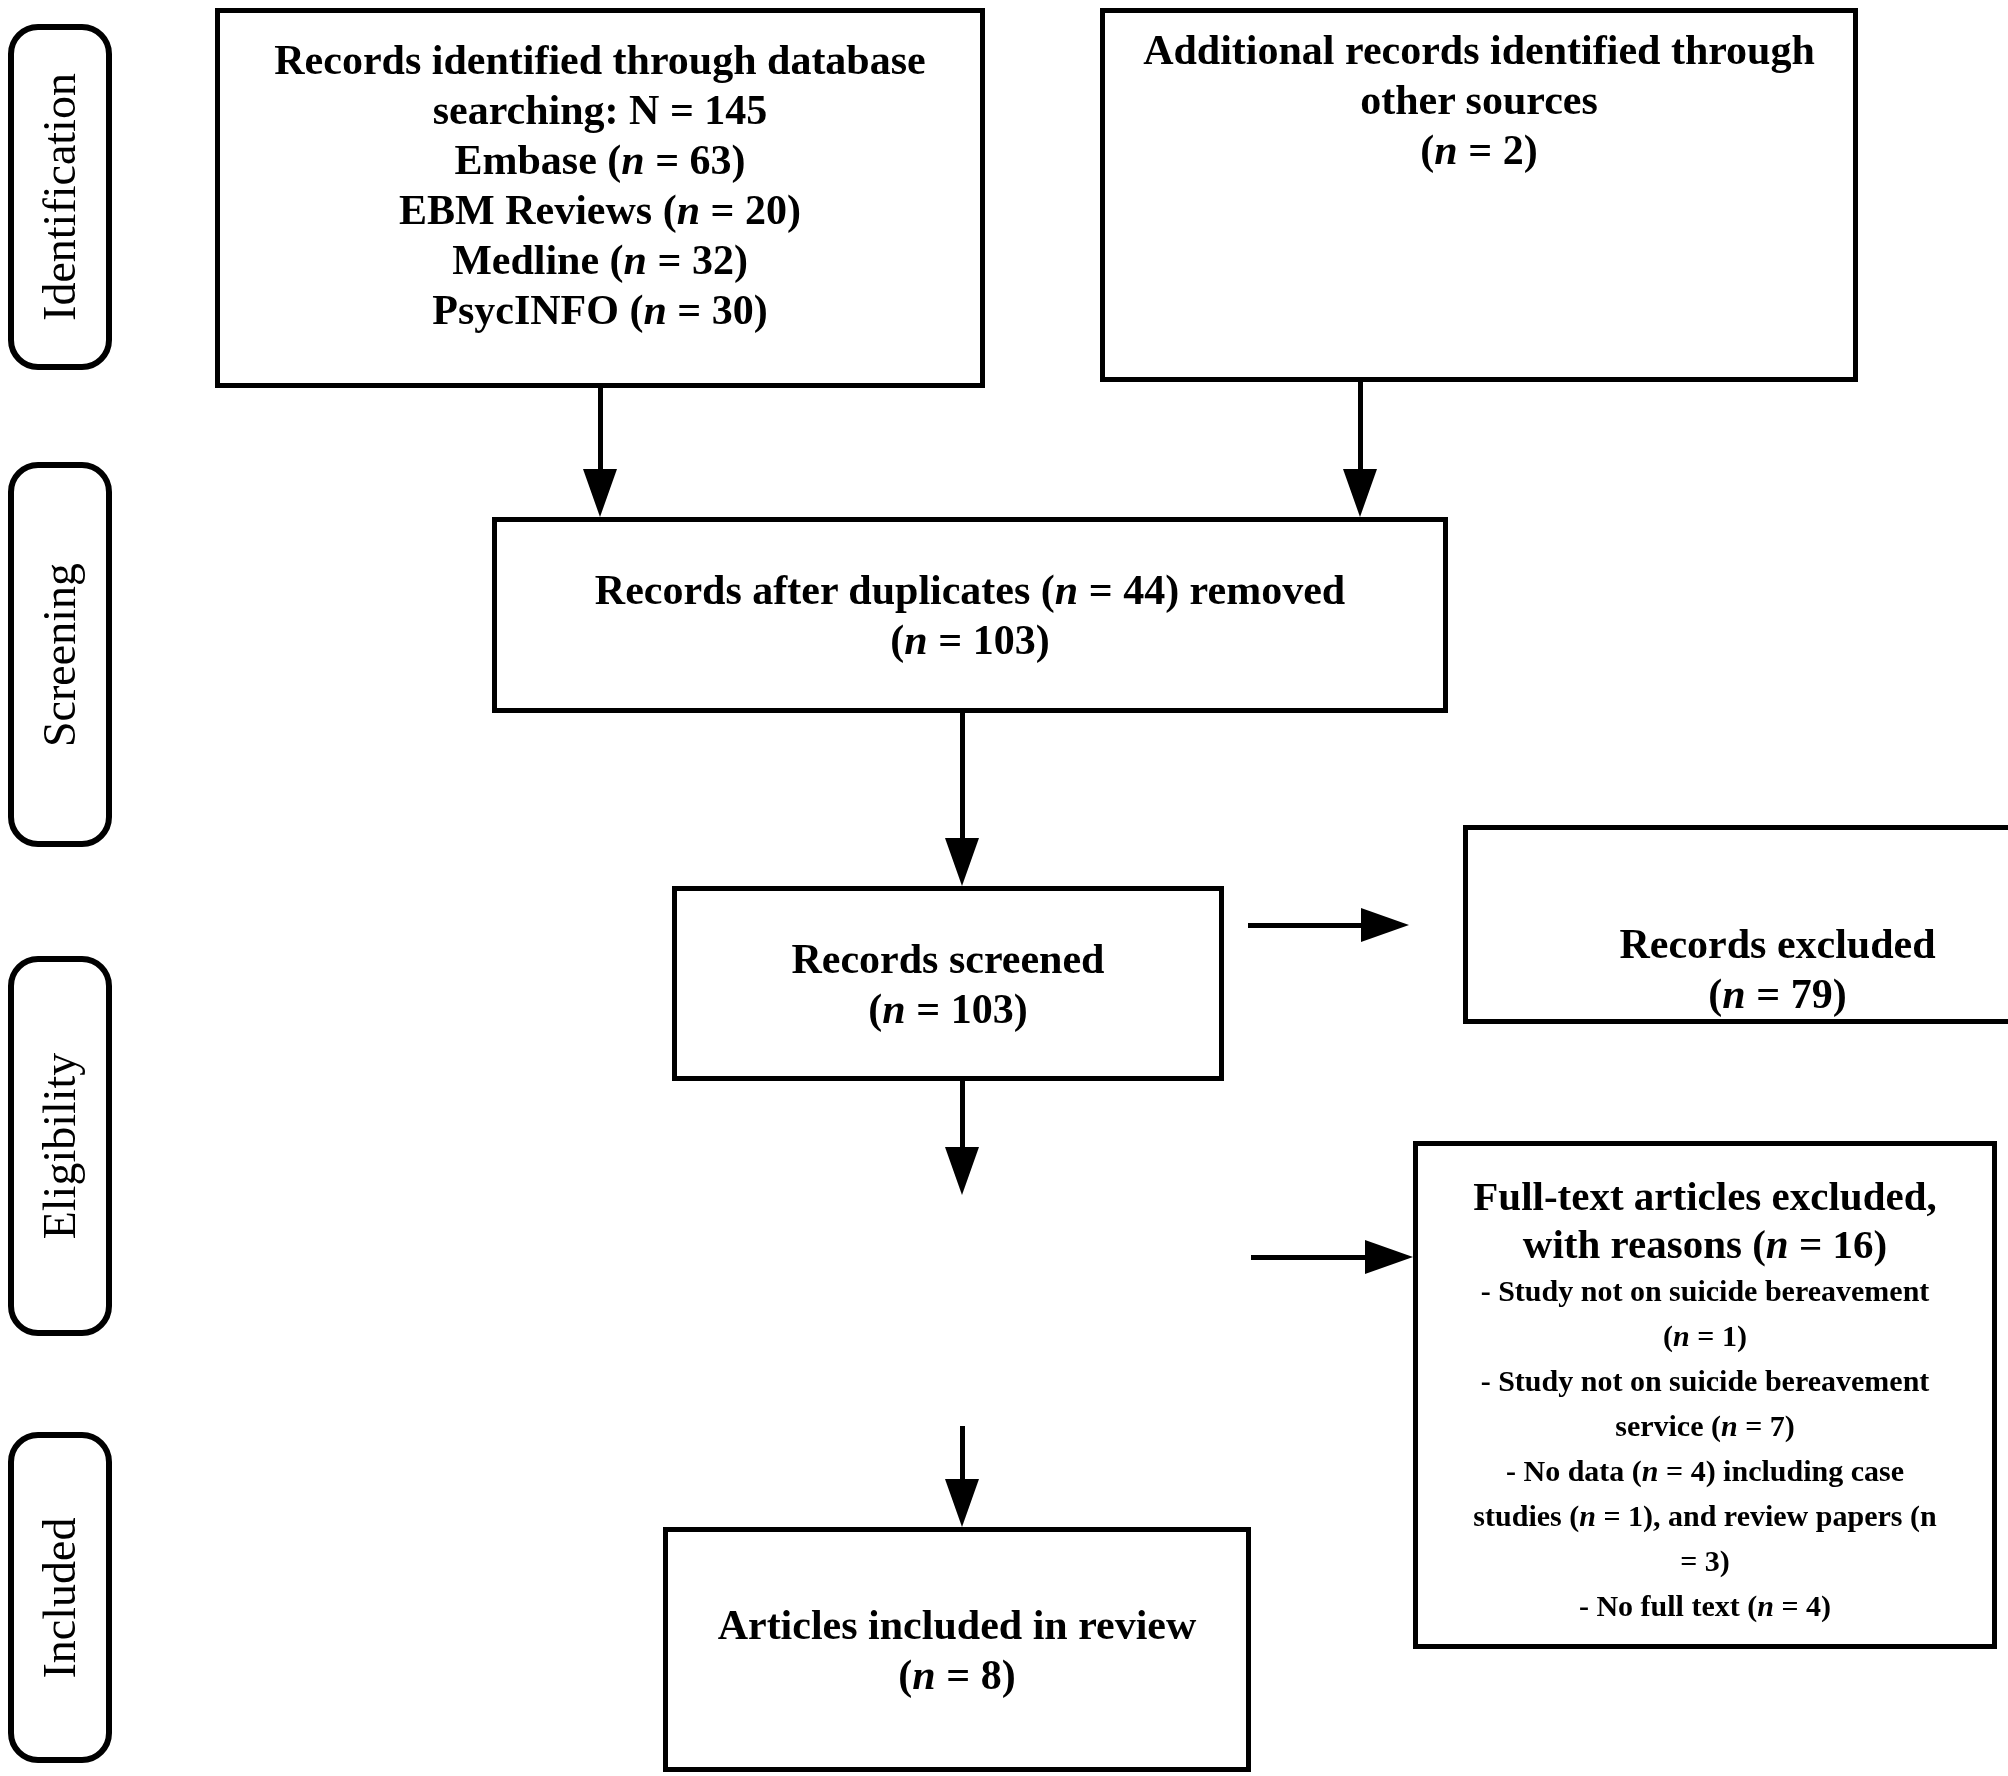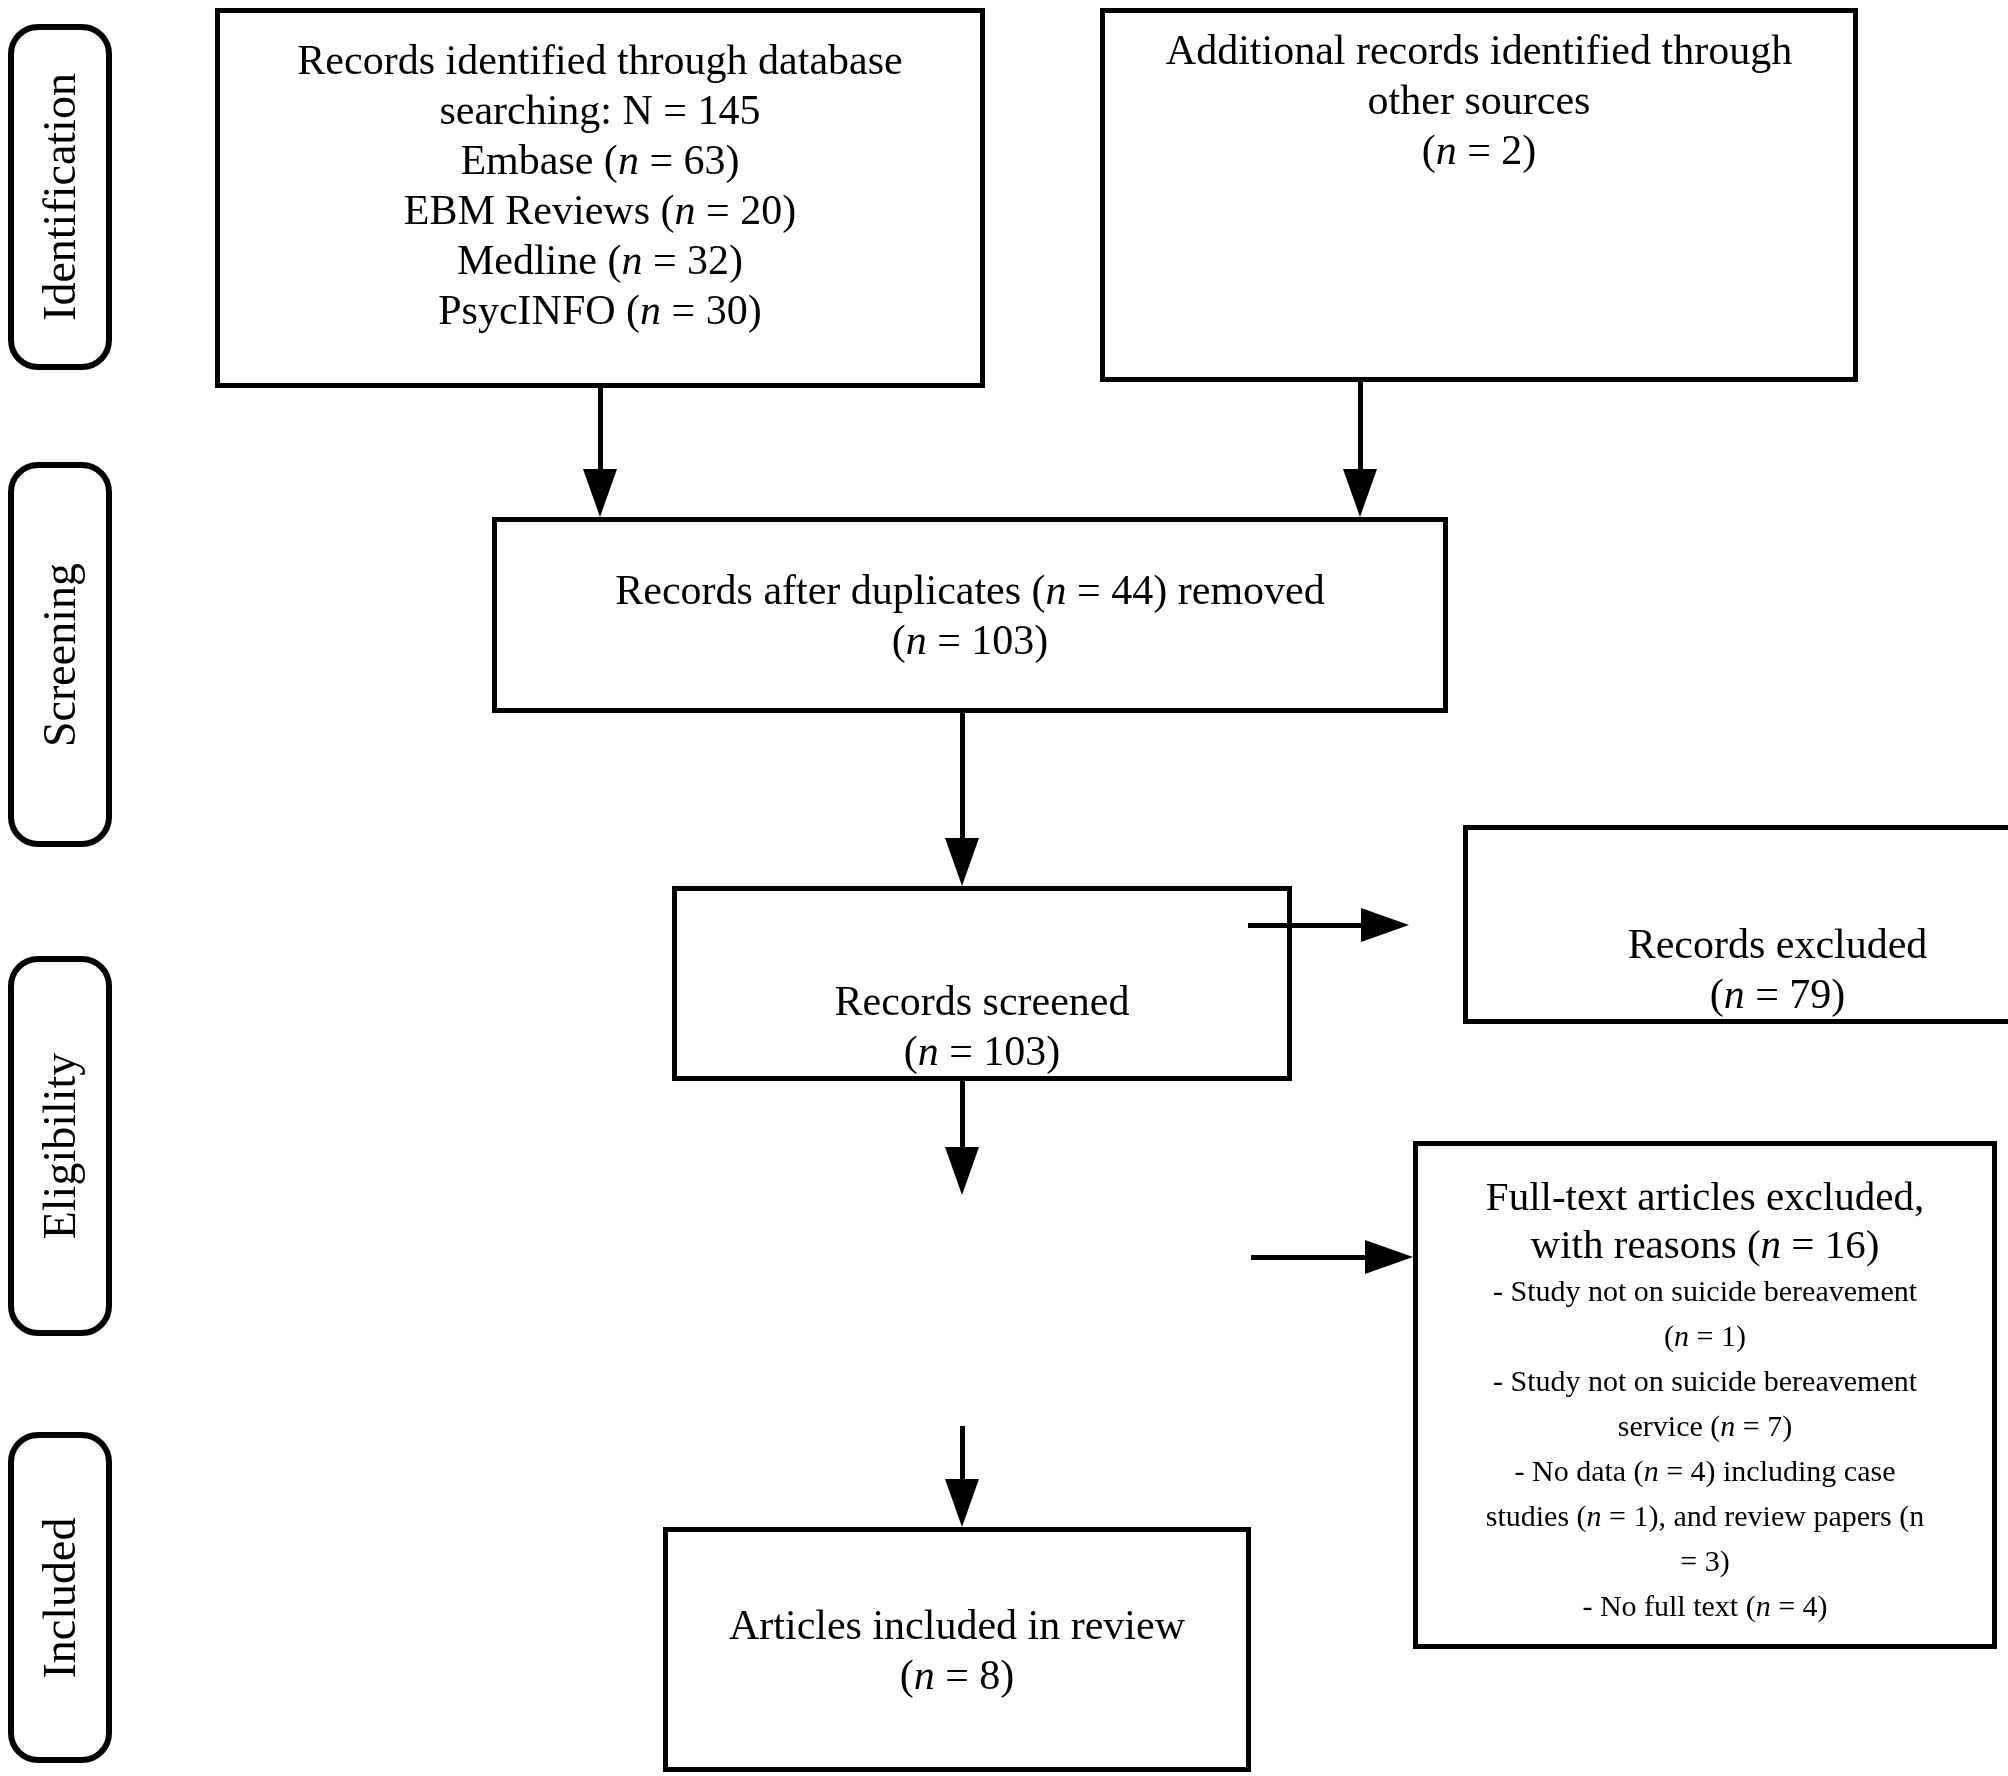--- a/index.html
+++ b/index.html
@@ -47,25 +47,25 @@
     box-sizing: border-box;
     border: 5px solid #000;
     background: #fff;
     text-align: center;
     font-size: 42px;
     line-height: 50px;
     display: flex;
     flex-direction: column;
     align-items: center;
   }
-  .fbox .txt { width: 100%; }
+  .fbox .txt { width: 100%; font-weight: bold; }
   #box-identified        { left: 215px;  top: 8px;    width: 770px; height: 380px; padding-top: 22px; }
   #box-additional        { left: 1100px; top: 8px;    width: 758px; height: 374px; padding-top: 12px; }
   #box-deduplicated      { left: 492px;  top: 517px;  width: 956px; height: 196px; justify-content: center; align-items: flex-end; }
-  #box-screened          { left: 672px;  top: 886px;  width: 620px; height: 195px; justify-content: flex-end; }
+  #box-screened          { left: 672px;  top: 886px;  width: 552px; height: 195px; justify-content: center; }
   #box-records-excluded  { left: 1463px; top: 825px;  width: 587px; height: 199px; justify-content: flex-end; padding-left: 42px; }
   #box-fulltext-assessed { left: 665px;  top: 1195px; width: 586px; height: 231px; padding-top: 30px; }
   #box-fulltext-excluded { left: 1413px; top: 1141px; width: 584px; height: 508px; padding-top: 26px; }
   #box-included-review   { left: 663px;  top: 1527px; width: 588px; height: 245px; justify-content: center; }
 
   #box-fulltext-excluded .reasons-title { font-size: 41px; line-height: 48px; }
   #box-fulltext-excluded .reasons-list  { font-size: 30px; line-height: 45px; padding: 0 6px; }
 
   
   .vl, .hl, .ah-d, .ah-r { position: absolute; }

